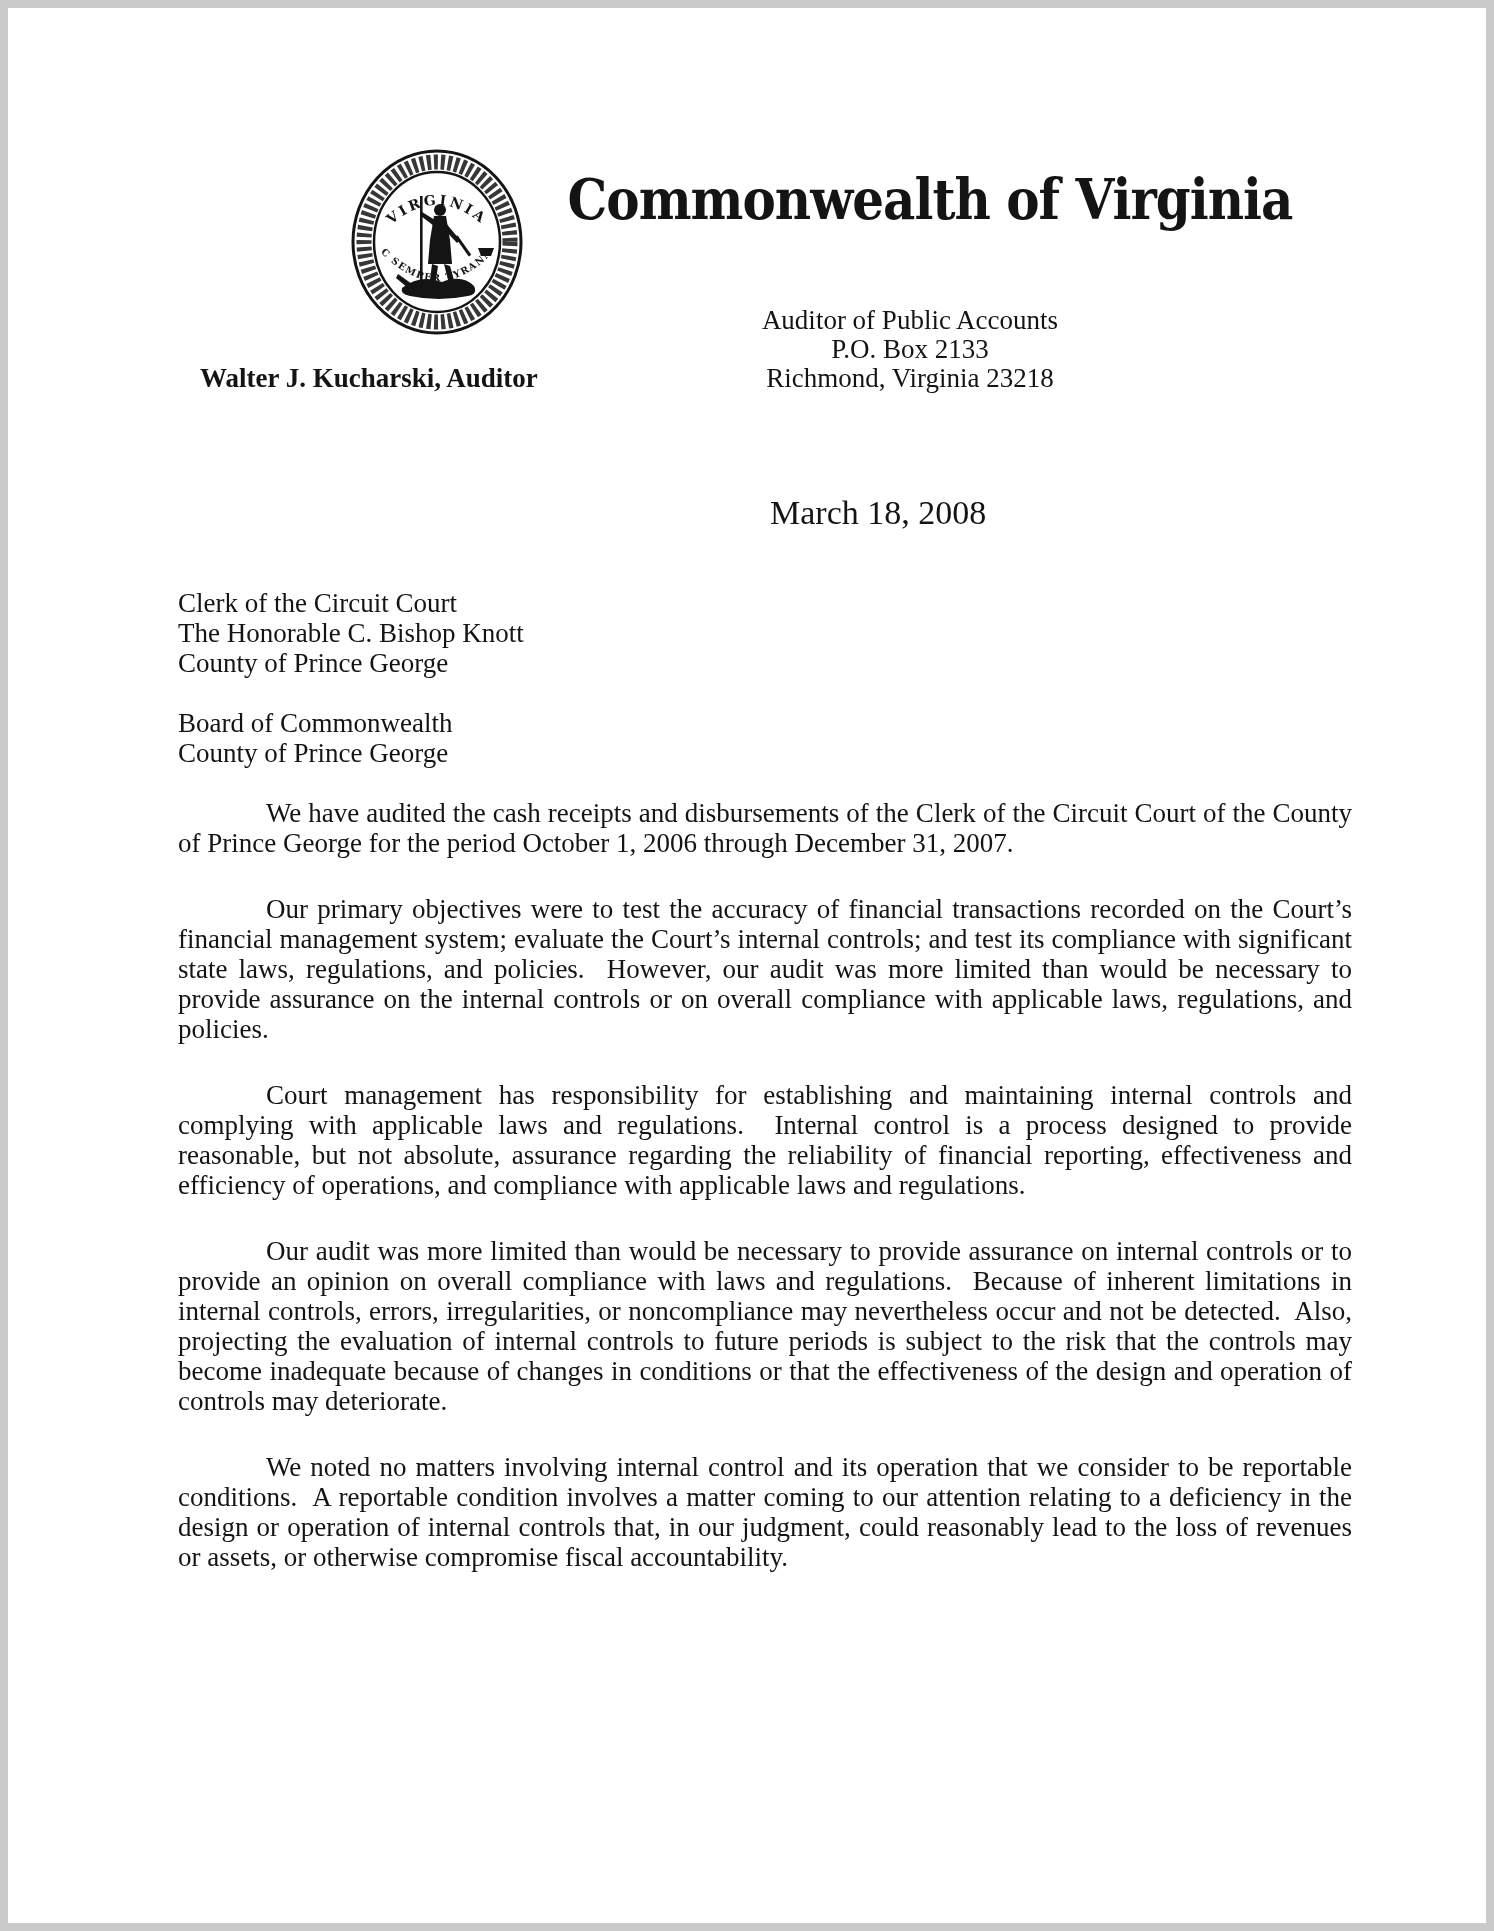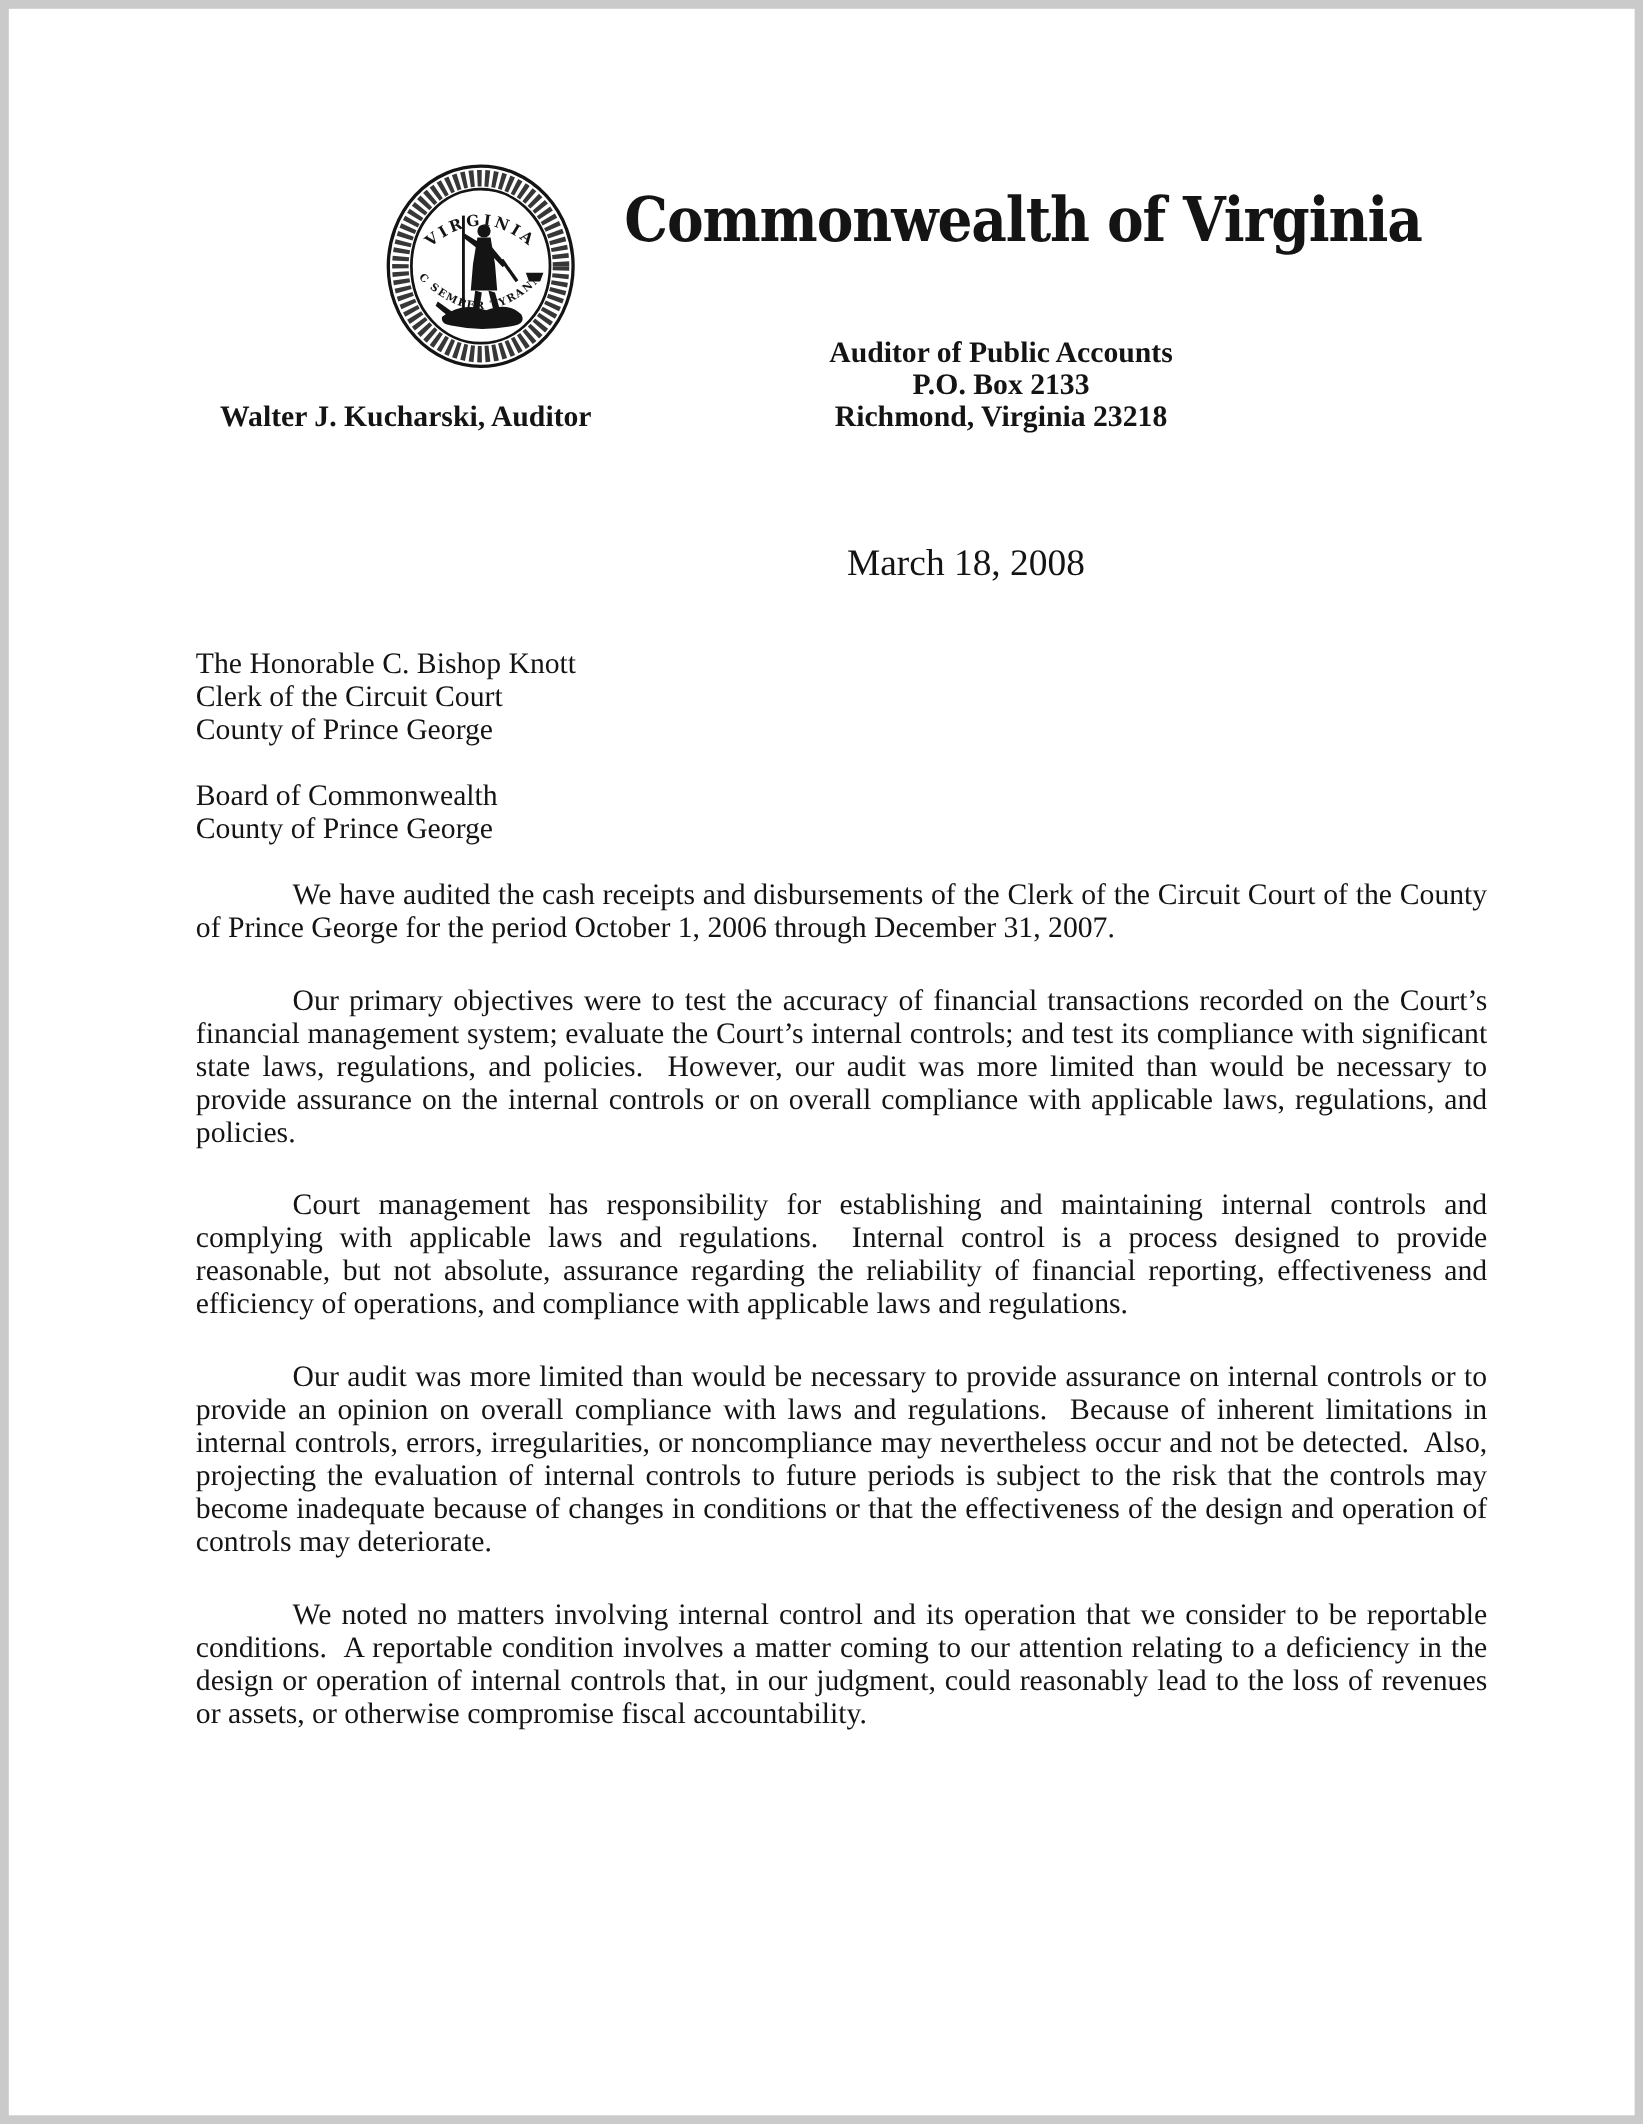--- a/index.html
+++ b/index.html
@@ -25,21 +25,21 @@
     font-family:"DejaVu Serif", serif;
     font-weight:bold;
     font-size:50px;
     letter-spacing:-1px;
     transform:scaleY(1.12);
     white-space:nowrap;
   }
   .org-address{
     left:660px;top:306px;width:500px;
     text-align:center;
-    font-weight:bold;
+    font-weight:normal;
     font-size:27px;line-height:29px;
     white-space:nowrap;
   }
   .auditor-name{
     left:200px;top:364px;width:460px;
     font-weight:bold;
     font-size:27px;line-height:29px;
     white-space:nowrap;
   }
 
@@ -121,22 +121,22 @@
     <div>Richmond, Virginia 23218</div>
   </div>
 
   <div class="abs auditor-name">Walter J. Kucharski, Auditor</div>
 
   <div class="abs date-line">March 18, 2008</div>
 
   <div class="abs letter-body">
 
     <div class="recipient-block">
+      <div>Clerk of the Circuit Court</div>
       <div>The Honorable C. Bishop Knott</div>
-      <div>Clerk of the Circuit Court</div>
       <div>County of Prince George</div>
     </div>
 
     <div class="recipient-block">
       <div>Board of Commonwealth</div>
       <div>County of Prince George</div>
     </div>
 
     <p class="body-paragraph">We have audited the cash receipts and disbursements of the Clerk of the Circuit Court of the County of Prince George for the period October 1, 2006 through December 31, 2007.</p>
     <p class="body-paragraph">Our primary objectives were to test the accuracy of financial transactions recorded on the Court’s financial management system; evaluate the Court’s internal controls; and test its compliance with significant state laws, regulations, and policies.  However, our audit was more limited than would be necessary to provide assurance on the internal controls or on overall compliance with applicable laws, regulations, and policies.</p>

